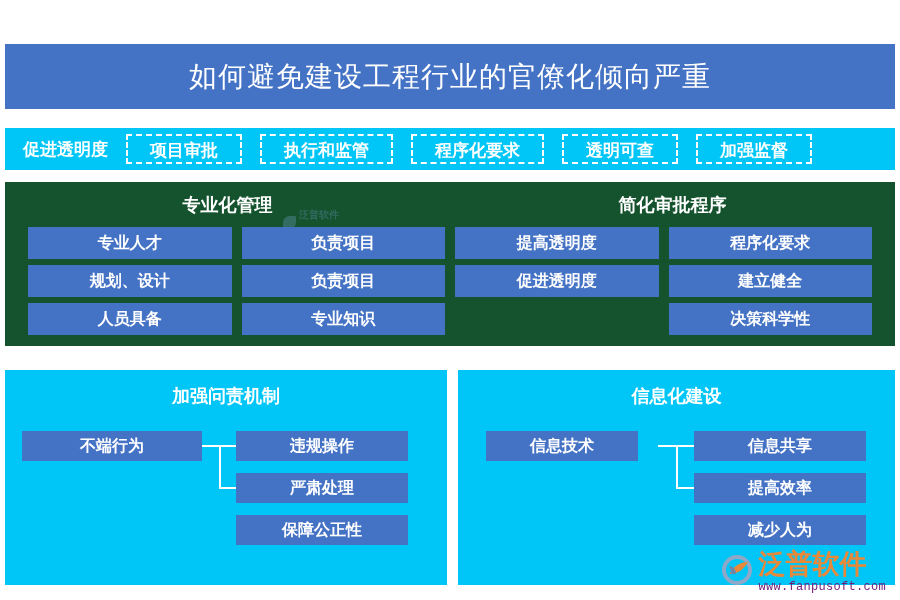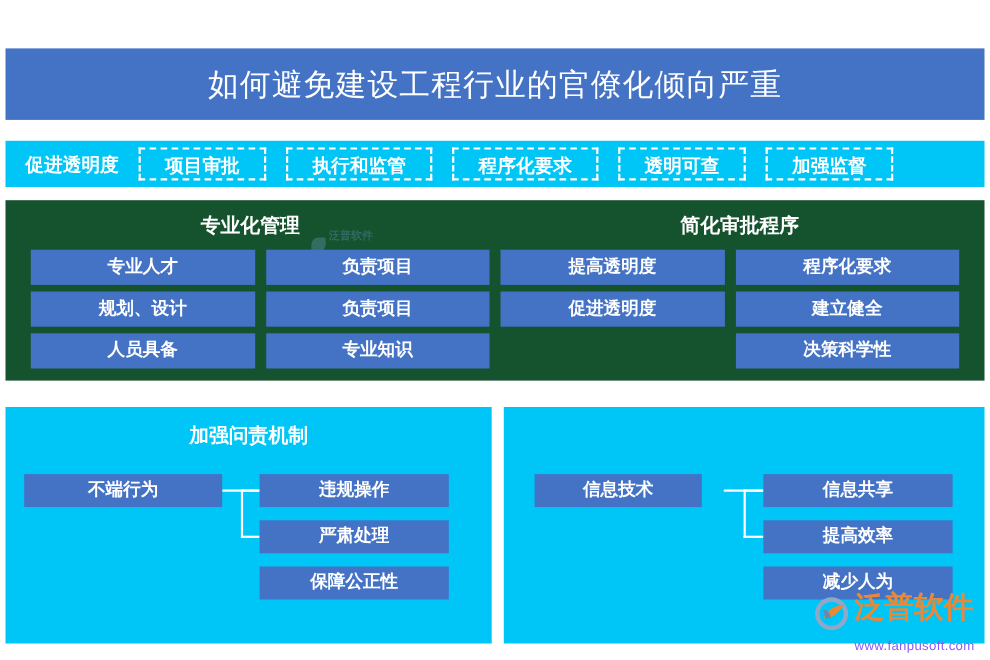--- a/index.html
+++ b/index.html
@@ -233,24 +233,24 @@
   .logo-text-wrap { display: flex; flex-direction: column; }
   .logo-name {
     font-size: 27px;
     font-weight: bold;
     color: #E8893A;
     line-height: 1;
     white-space: nowrap;
   }
   .logo-url {
     font-size: 12px;
-    color: #8b5cf6;
+    color: #701a75;
     letter-spacing: .3px;
-    margin-top: 14px;
-    font-family: Liberation Sans, sans-serif;
+    margin-top: 2px;
+    font-family: Liberation Mono, monospace;
     white-space: nowrap;
   }
 </style>
 </head>
 <body>
 
 <div class="canvas">
 
   <div class="header-bar">
     <div class="header-title">如何避免建设工程行业的官僚化倾向严重</div>
@@ -310,20 +310,21 @@
       <div class="conn conn-stub-bot"></div>
 
       <div class="box node-main">不端行为</div>
       <div class="box node-child c0">违规操作</div>
       <div class="box node-child c1">严肃处理</div>
       <div class="box node-child c2">保障公正性</div>
     </div>
   </div>
 
   <div class="bot-panel right">
+    <div class="bot-head">信息化建设</div>
     <div class="bot-body">
       <div class="conn conn-stub-left"></div>
       <div class="conn conn-vert"></div>
       <div class="conn conn-stub-top"></div>
       <div class="conn conn-stub-bot"></div>
 
       <div class="box node-main">信息技术</div>
       <div class="box node-child c0">信息共享</div>
       <div class="box node-child c1">提高效率</div>
       <div class="box node-child c2">减少人为</div>

